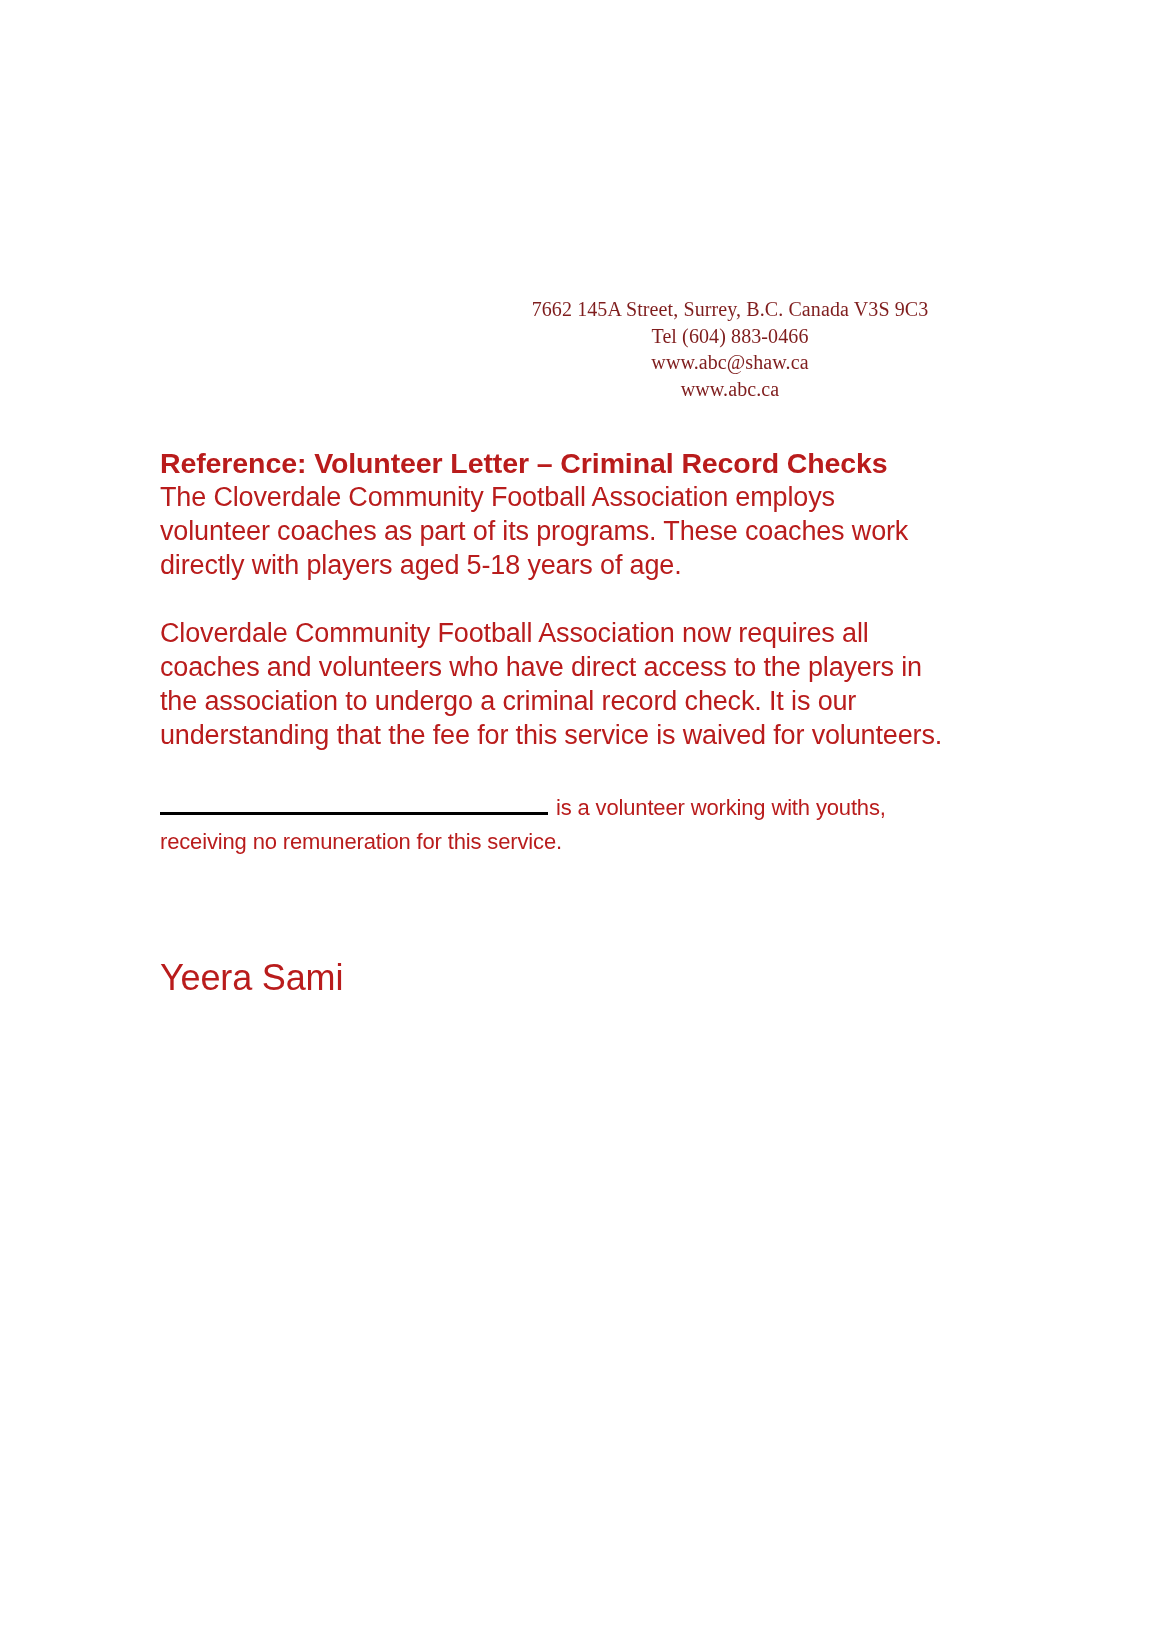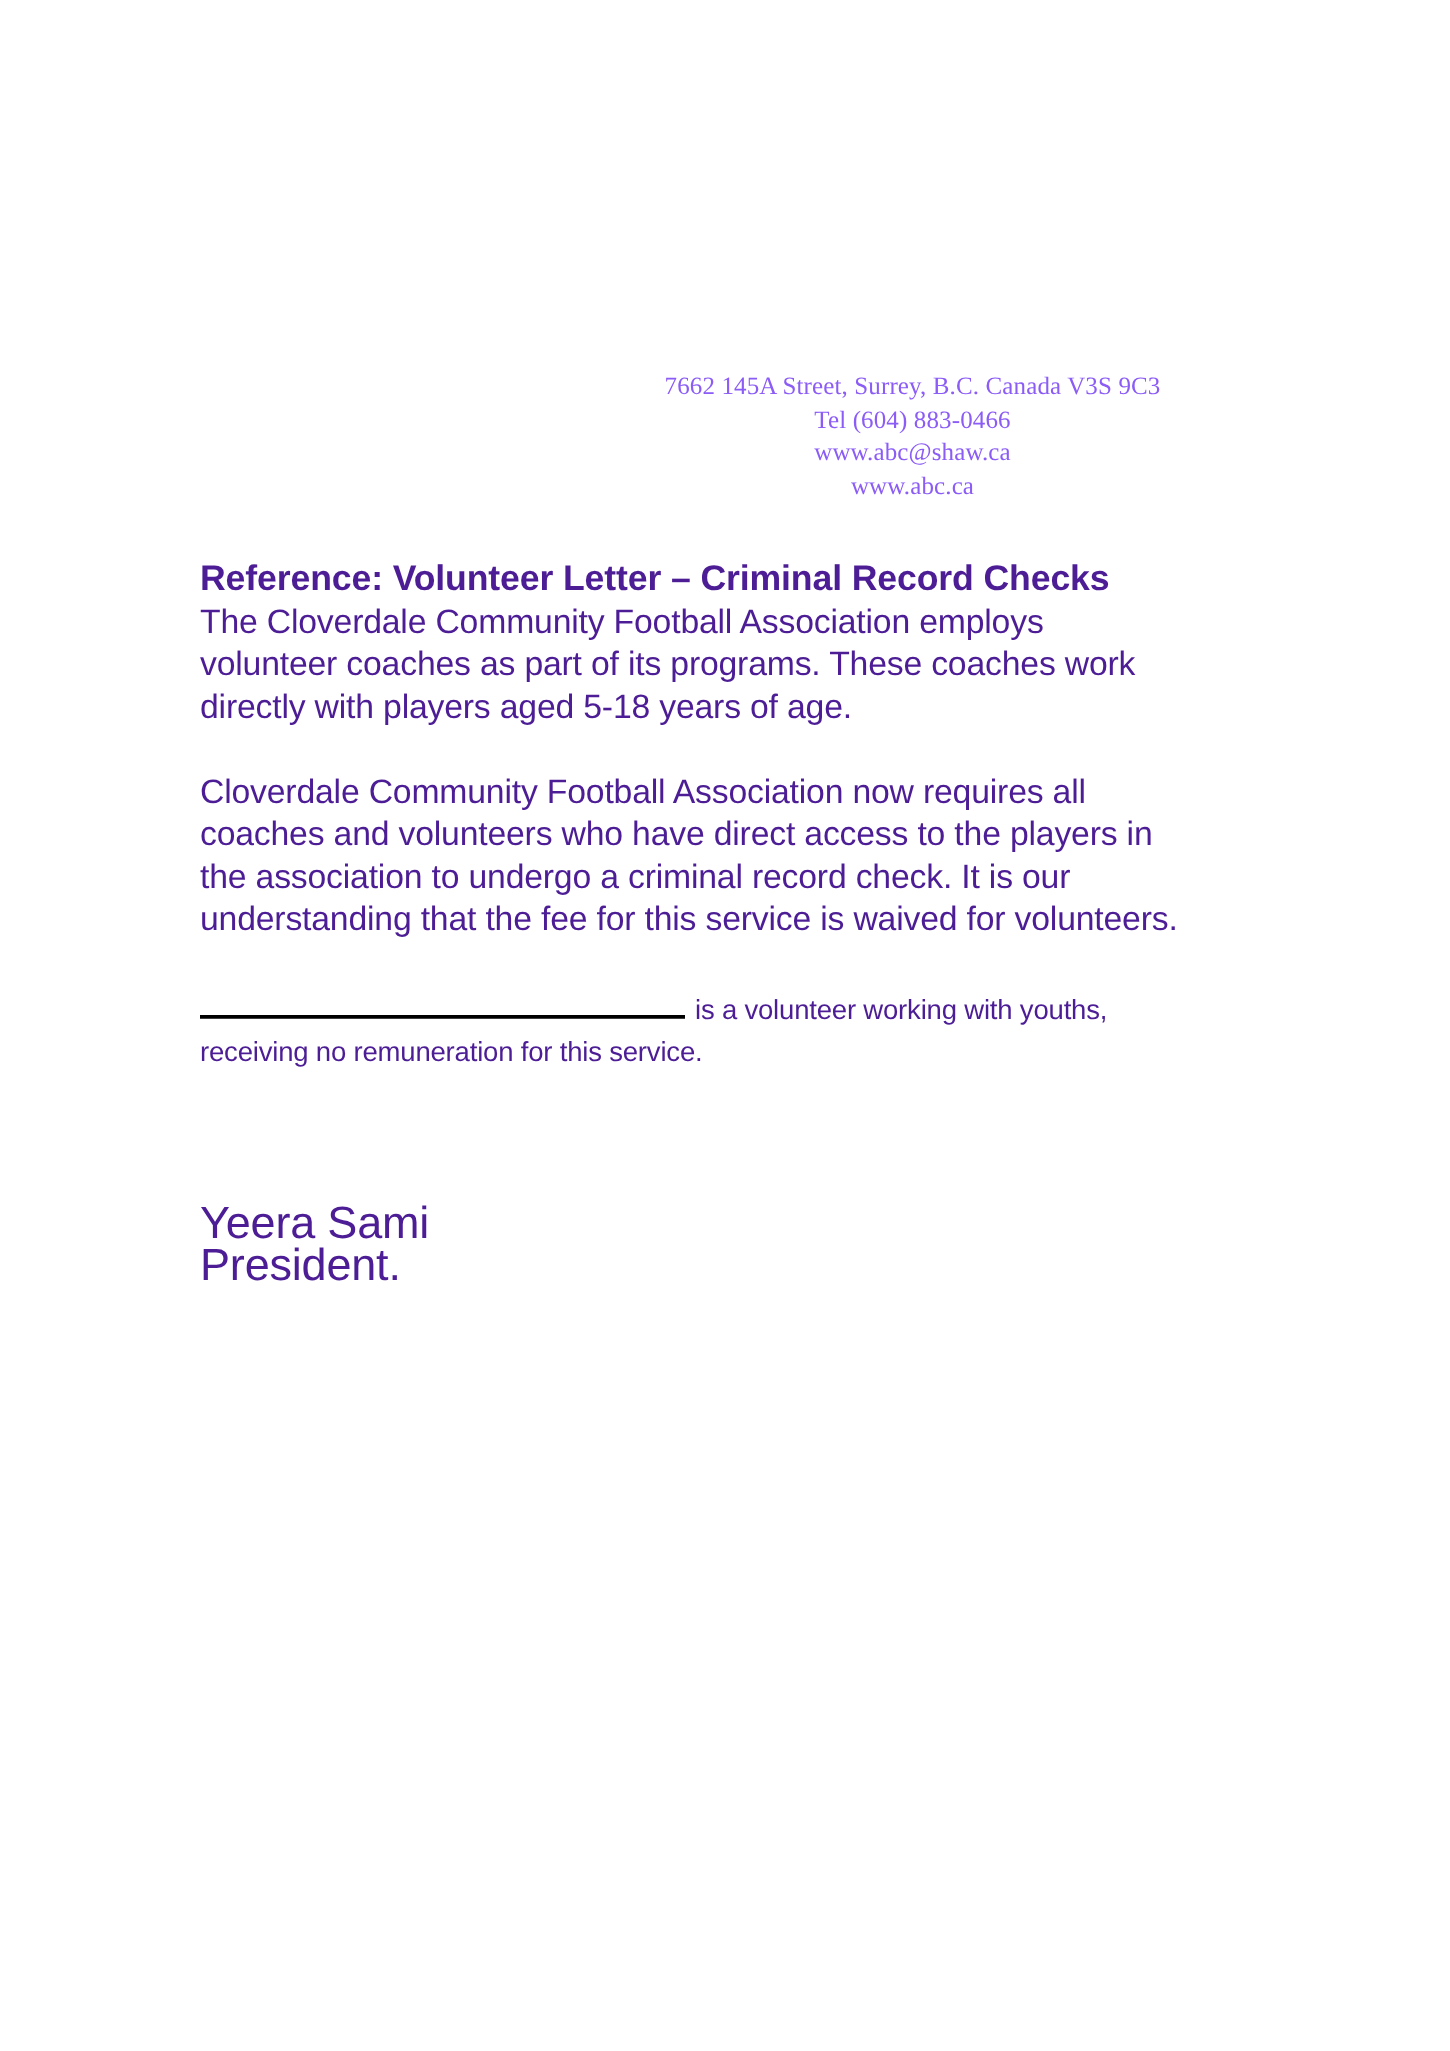--- a/index.html
+++ b/index.html
@@ -25,36 +25,36 @@
   
   .letterhead {
     position: absolute;
     left: 515px;
     top: 296px;
     width: 430px;
     text-align: center;
     font-family: "Liberation Serif", "DejaVu Serif", serif;
     font-size: 20px;
     line-height: 26.5px;
-    color: #8b5cf6;
+    color: #7f1d1d;
     letter-spacing: 0.1px;
   }
   .letterhead div {
     white-space: nowrap;
   }
 
   
   .body-block {
     position: absolute;
     left: 160px;
     top: 446px;
     width: 790px;
     font-size: 29px;
     line-height: 34px;
-    color: #4c1d95;
+    color: #b91c1c;
   }
 
   .ref-heading {
     font-weight: bold;
     font-size: 28.5px;
     line-height: 34px;
     letter-spacing: -0.1px;
     margin: 0;
   }
 
@@ -120,17 +120,16 @@
     <div class="spacer-line"></div>
 
     <p class="fillin-para"><span class="blank-rule"></span><span> is a volunteer working with youths, receiving no remuneration for this service.</span></p>
 
     <div class="spacer-line"></div>
 
 
     <div class="spacer-big"></div>
 
     <p class="sig-name">Yeera Sami</p>
-    <p class="sig-name">President.</p>
 
   </div>
 
 </div>
 
 </body></html>

